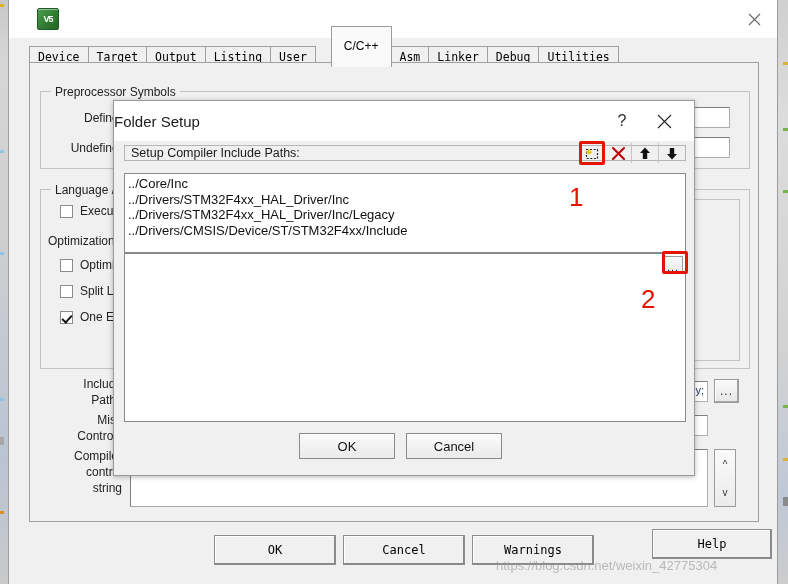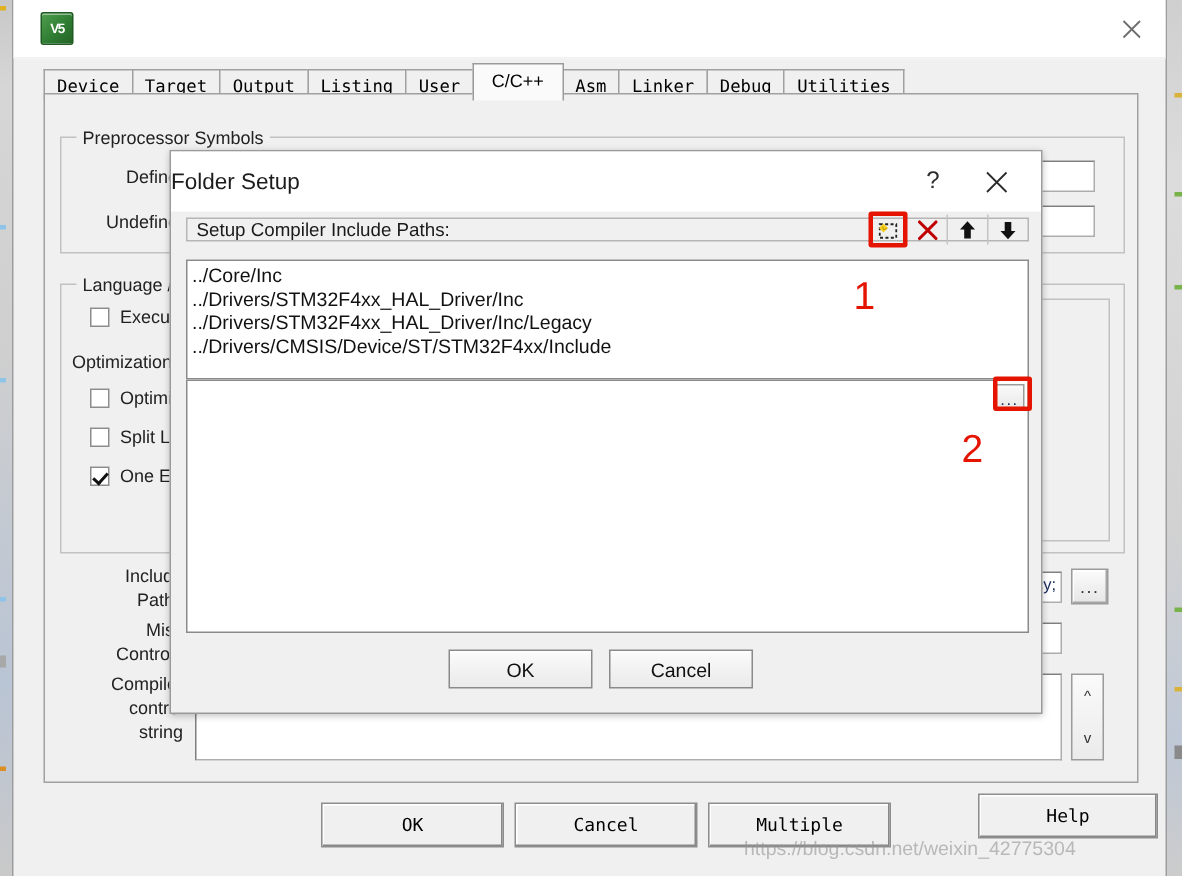--- a/index.html
+++ b/index.html
@@ -35,21 +35,21 @@
     border-top:none;border-bottom:none;
     box-sizing:border-box;
   }
   #titlebar{
     height:38px;background:#ffffff;
     display:flex;align-items:center;
     border-bottom:1px solid #f0f0f0;
     position:relative;
   }
   #app-icon{
-    width:20px;height:20px;margin-left:18px;margin-right:10px;
+    width:20px;height:20px;margin-left:28px;margin-right:10px;
     background:linear-gradient(135deg,#4f9e4f 0%,#2f7d32 55%,#256428 100%);
     border:1px solid #1f5a22;border-radius:2px;
     color:#fff;font-size:9px;font-weight:bold;
     display:flex;align-items:center;justify-content:center;
     letter-spacing:-1px;
     box-shadow:inset 0 1px 0 rgba(255,255,255,.45);
   }
   #window-title{
     font-size:15px;color:#6b6b6b;font-weight:normal;
     white-space:nowrap;
@@ -72,21 +72,22 @@
     height:20px;line-height:20px;padding:0 8px;
     border:1px solid #a0a0a0;border-bottom:none;
     background:#f0f0f0;color:#000;
     margin-right:-1px;position:relative;
     white-space:nowrap;
   }
   .tab.active{
     background:#fafafa;height:24px;line-height:22px;
     border-color:#9b9b9b;z-index:3;
     font-family:"Liberation Sans",sans-serif;font-size:12px;
-    padding:0 12px;
+    padding:8px 12px;
+    margin-left:16px;
   }
   #tabpage{
     position:absolute;left:20px;top:62px;width:730px;height:460px;
     background:#f0f0f0;border:1px solid #a0a0a0;
     box-sizing:border-box;
   }
 
   
   .group{
     position:absolute;border:1px solid #c2c2c2;
@@ -321,21 +322,21 @@
     <div class="textbox" style="left:100px;top:386px;width:578px;height:58px;color:#4a5a86;font-size:11px;">-I../Drivers/STM32F4xx_HAL_Driver/Inc -I../Drivers/STM32F4xx_HAL_Driver/Inc/Legacy -</div>
     <div class="spinner" style="left:684px;top:386px;width:22px;height:58px;">
       <div class="half">^</div>
       <div class="half">v</div>
     </div>
   </div>
 
   <div id="bottombar">
     <div class="mainbtn" style="left:205px;top:13px;width:120px;">OK</div>
     <div class="mainbtn" style="left:334px;top:13px;width:120px;">Cancel</div>
-    <div class="mainbtn" style="left:463px;top:13px;width:120px;">Multiple</div>
+    <div class="mainbtn" style="left:463px;top:13px;width:120px;">Warnings</div>
     <div class="mainbtn" style="left:643px;top:7px;width:118px;">Help</div>
   </div>
 
   <div id="folder-dialog">
 
     <div id="fd-titlebar">
       <div id="fd-title">Folder Setup</div>
       <div id="fd-help">?</div>
       <div id="fd-close">
         <svg width="15" height="15" viewBox="0 0 15 15">

